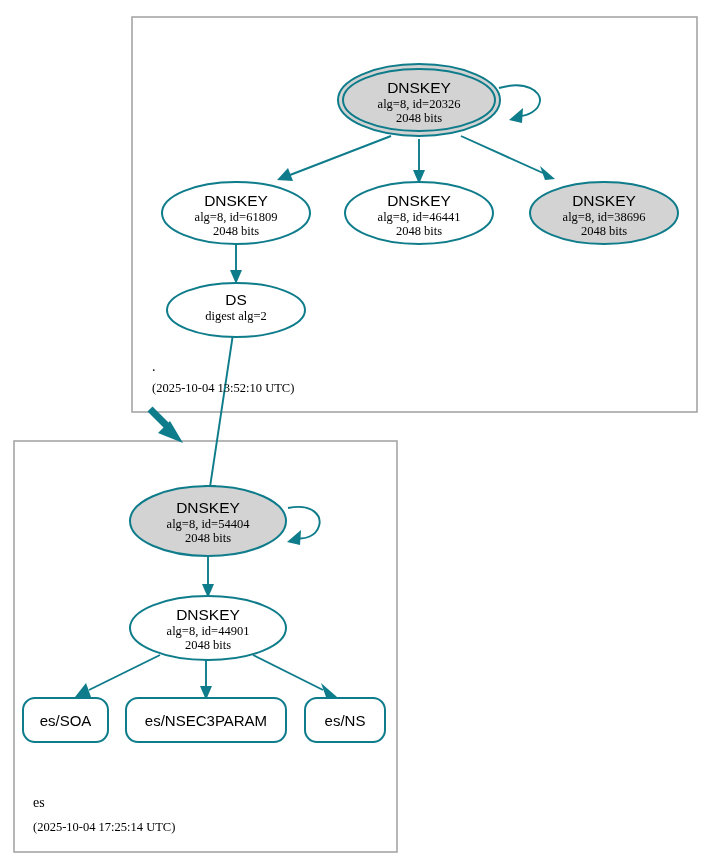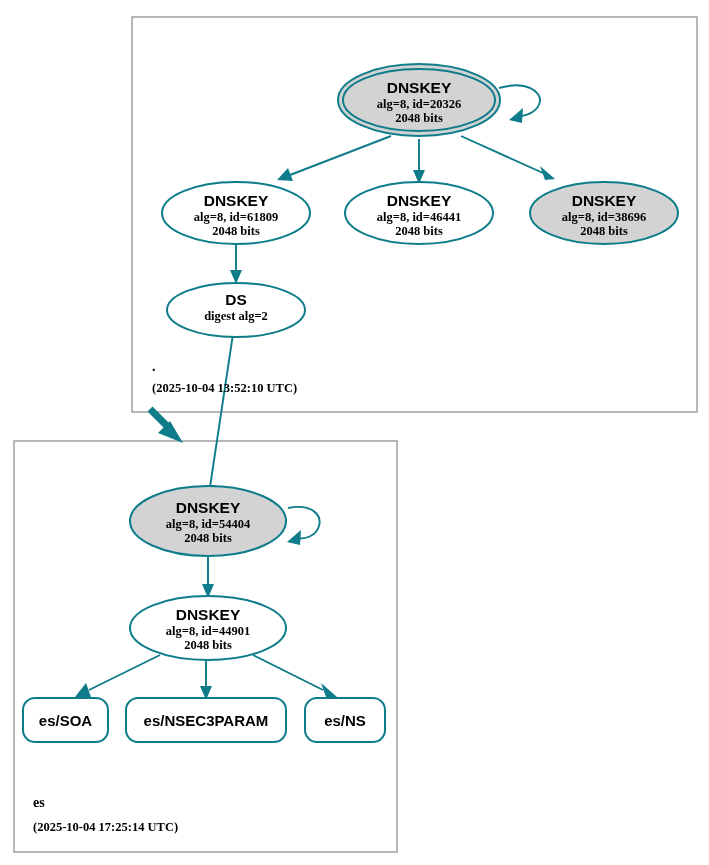--- a/index.html
+++ b/index.html
@@ -10,21 +10,20 @@
   body {
     width: 709px;
     height: 865px;
     font-family: "Liberation Sans", sans-serif;
     overflow: hidden;
   }
   #diagram-root {
     position: relative;
     width: 709px;
     height: 635px;
-    font-weight: bold;
   }
   svg#dnssec-graph {
     display: block;
     width: 709px;
     height: 865px;
   }
   .zone-box {
     fill: none;
     stroke: #a6a6a6;
     stroke-width: 1.6;

